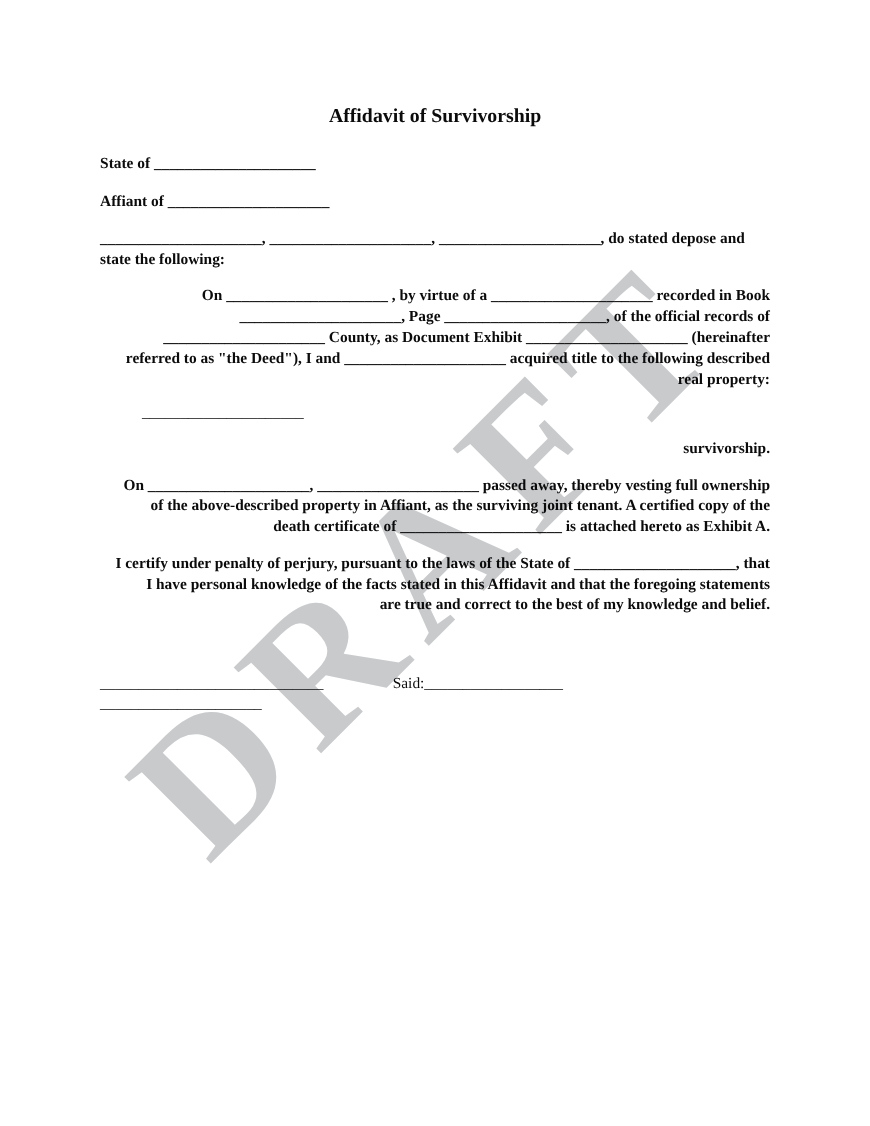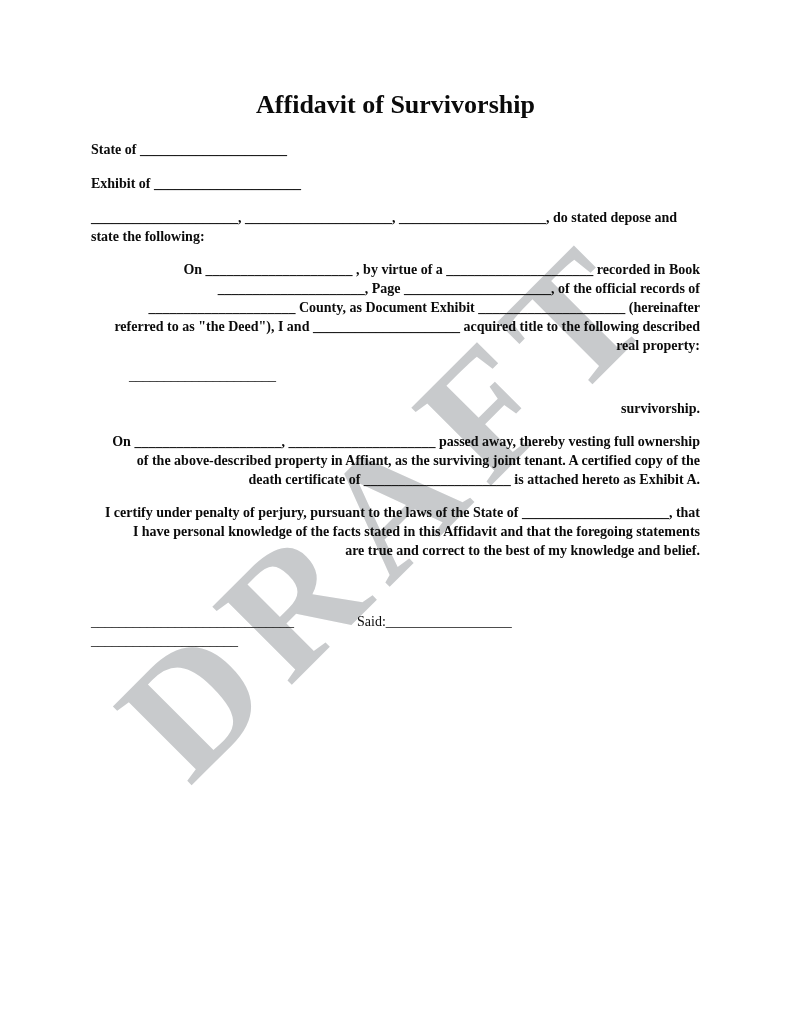--- a/index.html
+++ b/index.html
@@ -41,21 +41,21 @@
   
   .content {
     position: relative;
     z-index: 1;
     padding: 93px 91px 0 91px;
     font-size: 14px;
     line-height: 19px;
   }
   .doc-title {
     text-align: center;
-    font-size: 26px;
+    font-size: 18px;
     font-weight: bold;
     line-height: 24px;
     margin: 0;
   }
   .line {
     white-space: pre;
     font-weight: bold;
   }
   .mt-title-gap { margin-top: 23px; }
   .mt-sm  { margin-top: 15px; }
@@ -88,21 +88,21 @@
 <div class="page">
 
   <div class="watermark">DRAFT</div>
 
   <div class="content">
 
     <h1 class="doc-title">Affidavit of Survivorship</h1>
 
     <div class="line mt-title-gap">State of _____________________</div>
 
-    <div class="line mt-sm">Exhibit of _____________________</div>
+    <div class="line mt-sm">Affiant of _____________________</div>
 
     <div class="mt-sm">
       <div class="line">_____________________, _____________________, _____________________, do stated depose and</div>
       <div class="line">state the following:</div>
     </div>
 
     <div class="mt-par">
       <div class="line">On _____________________ , by virtue of a _____________________ recorded in Book</div>
       <div class="line">_____________________, Page _____________________, of the official records of</div>
       <div class="line">_____________________ County, as Document Exhibit _____________________ (hereinafter</div>

